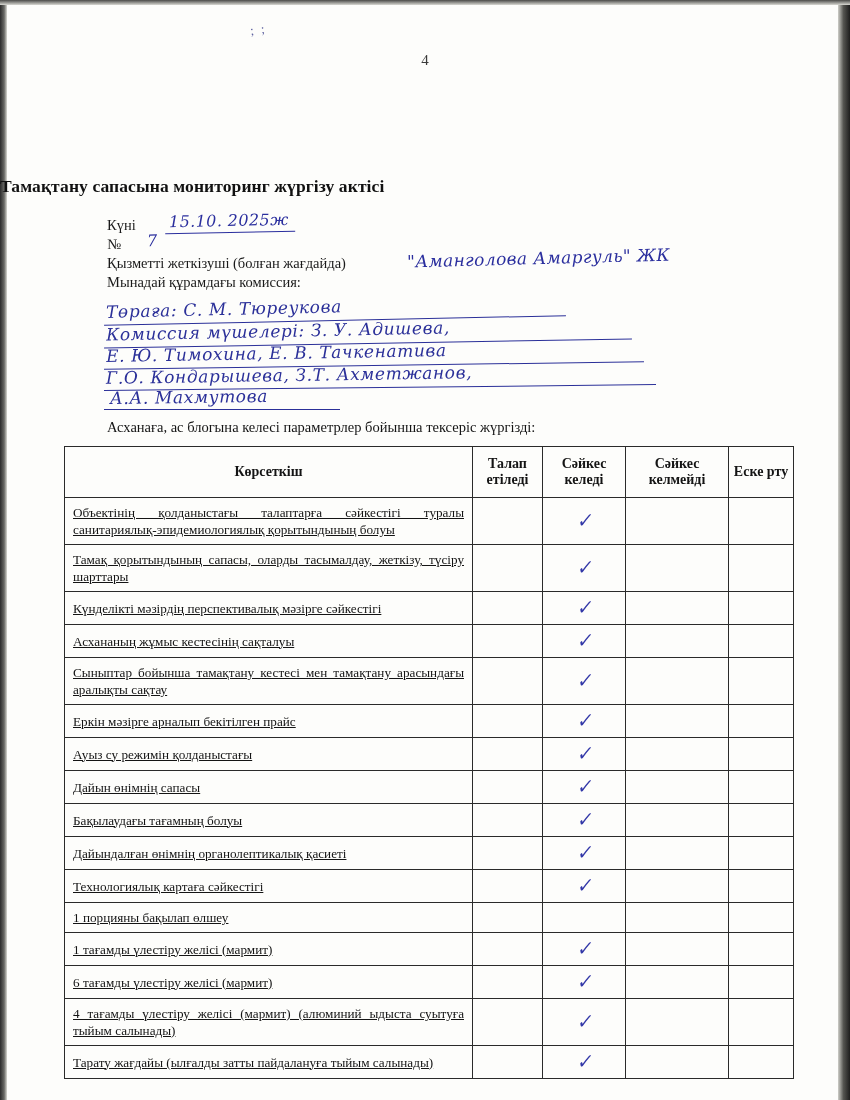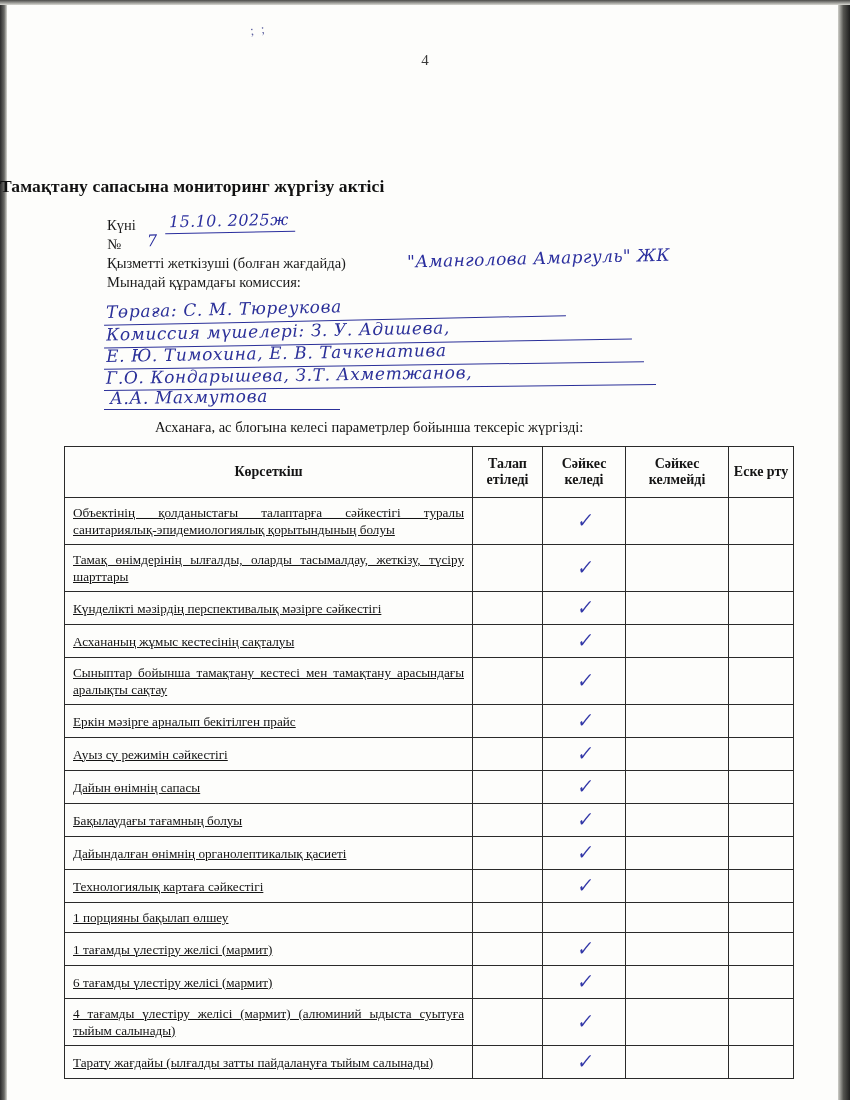--- a/index.html
+++ b/index.html
@@ -132,21 +132,20 @@
     position: absolute;
     height: 0;
     border-bottom: 1.1px solid #2b3099;
   }
   .subtitle {
     position: absolute;
     left: 107px;
     top: 419px;
     font-size: 14.5px;
     color: #141414;
-    margin-left: 48px;
   }
   table.main {
     position: absolute;
     left: 64px;
     top: 446px;
     width: 730px;
     border-collapse: collapse;
     table-layout: fixed;
     padding-left: 40px;
   }
@@ -252,21 +251,21 @@
     </thead>
     <tbody>
       <tr>
         <td class="param">Объектінің қолданыстағы талаптарға сәйкестігі туралы санитариялық-эпидемиологиялық қорытындының болуы</td>
         <td class="mark"><span class="check"></span></td>
         <td class="mark"><span class="check">✓</span></td>
         <td class="mark"><span class="check"></span></td>
         <td class="mark"><span class="check"></span></td>
       </tr>
       <tr>
-        <td class="param">Тамақ өнімдерінің ылғалды, оларды тасымалдау, жеткізу, түсіру шарттары</td>
+        <td class="param">Тамақ қорытындының сапасы, оларды тасымалдау, жеткізу, түсіру шарттары</td>
         <td class="mark"><span class="check"></span></td>
         <td class="mark"><span class="check">✓</span></td>
         <td class="mark"><span class="check"></span></td>
         <td class="mark"><span class="check"></span></td>
       </tr>
       <tr>
         <td class="param">Күнделікті мәзірдің перспективалық мәзірге сәйкестігі</td>
         <td class="mark"><span class="check"></span></td>
         <td class="mark"><span class="check">✓</span></td>
         <td class="mark"><span class="check"></span></td>
@@ -287,21 +286,21 @@
         <td class="mark"><span class="check"></span></td>
       </tr>
       <tr>
         <td class="param">Еркін мәзірге арналып бекітілген прайс</td>
         <td class="mark"><span class="check"></span></td>
         <td class="mark"><span class="check">✓</span></td>
         <td class="mark"><span class="check"></span></td>
         <td class="mark"><span class="check"></span></td>
       </tr>
       <tr>
-        <td class="param">Ауыз су режимін сәйкестігі</td>
+        <td class="param">Ауыз су режимін қолданыстағы</td>
         <td class="mark"><span class="check"></span></td>
         <td class="mark"><span class="check">✓</span></td>
         <td class="mark"><span class="check"></span></td>
         <td class="mark"><span class="check"></span></td>
       </tr>
       <tr>
         <td class="param">Дайын өнімнің сапасы</td>
         <td class="mark"><span class="check"></span></td>
         <td class="mark"><span class="check">✓</span></td>
         <td class="mark"><span class="check"></span></td>

